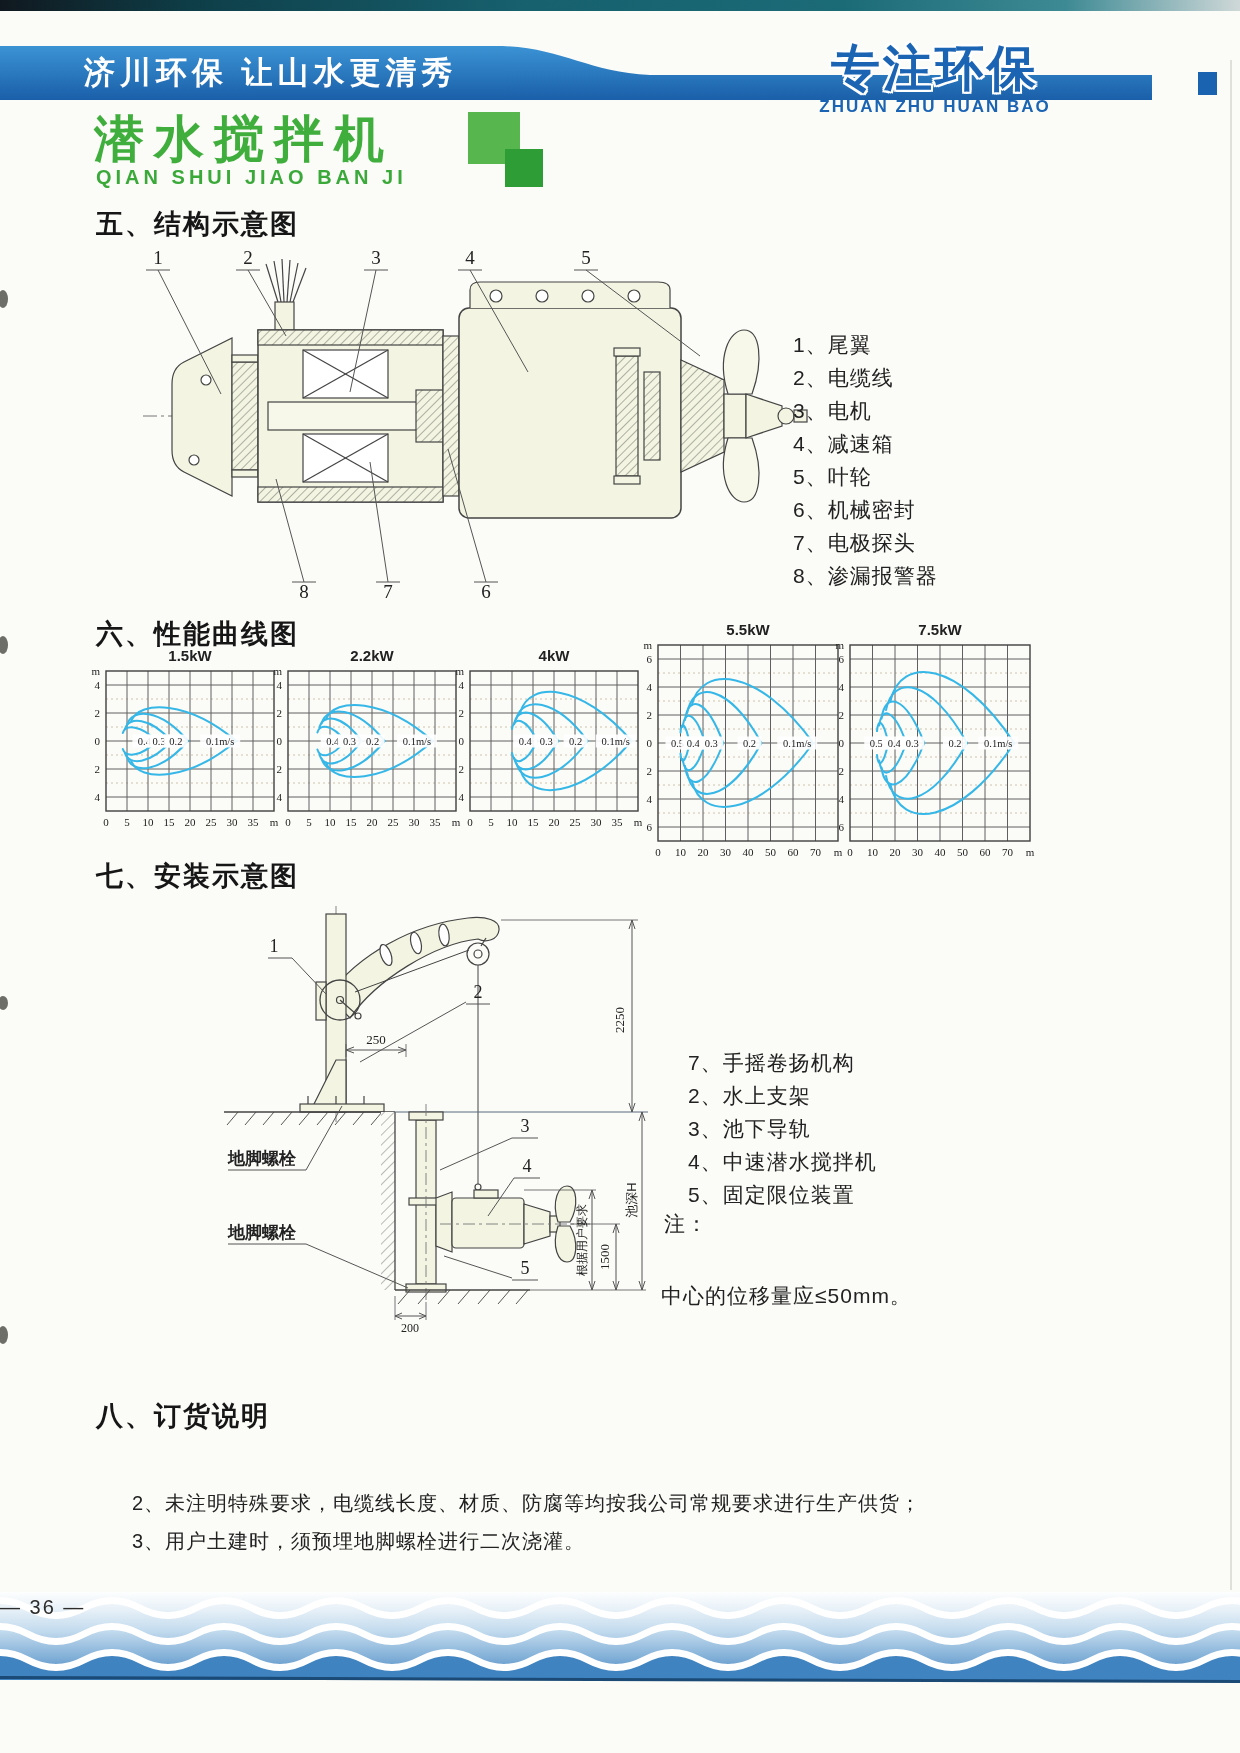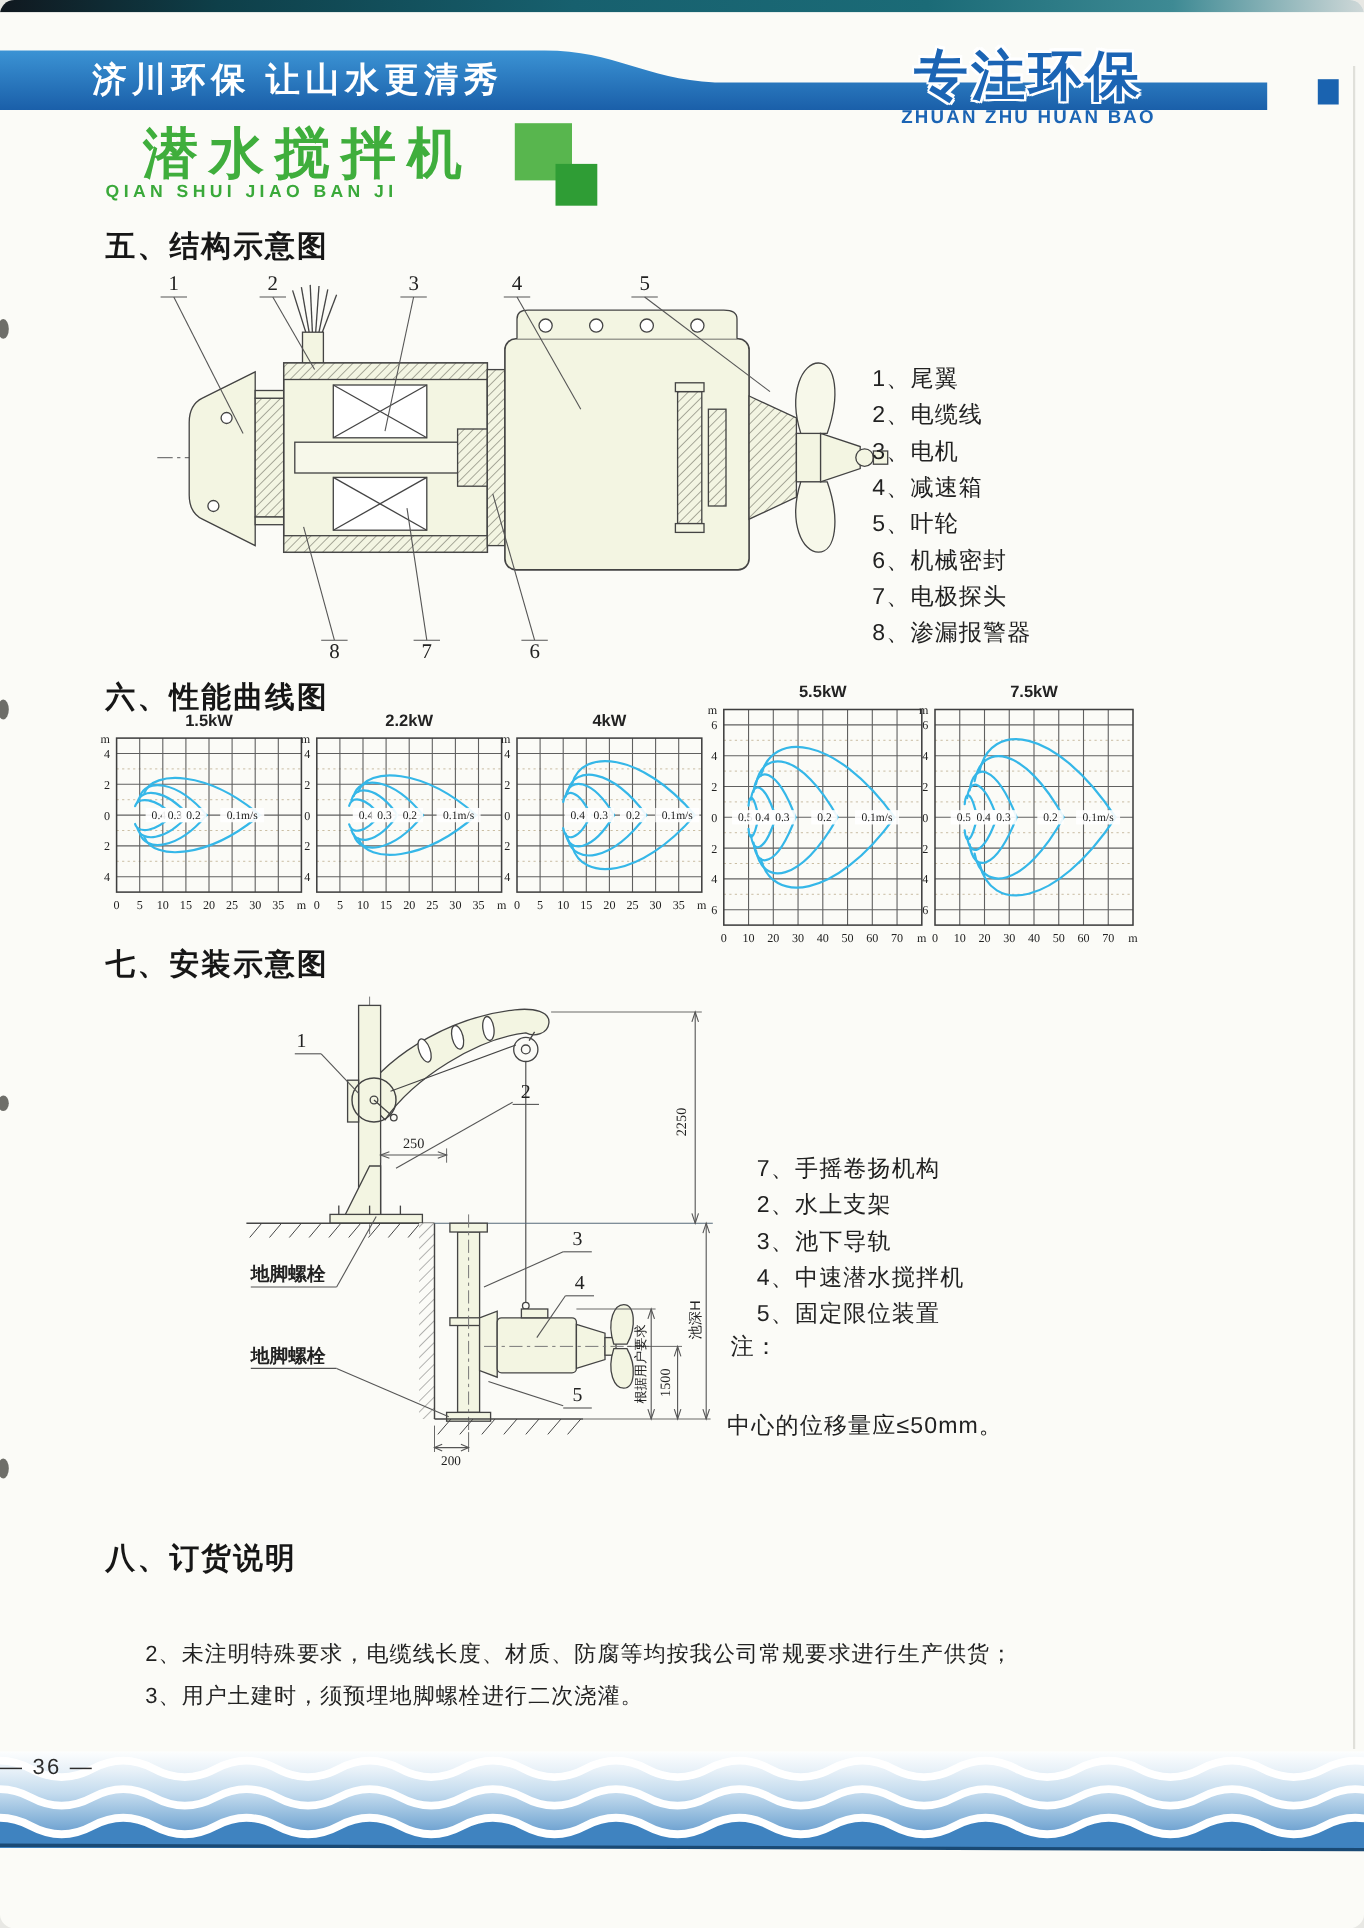--- a/index.html
+++ b/index.html
@@ -1,36 +1,36 @@
 <!DOCTYPE html>
 <html><head>
 <meta charset="utf-8">
 <style>
   html,body{margin:0;padding:0;background:#e8e8e4;}
   .page{position:relative;width:1240px;height:1753px;margin:0 auto;background:#fbfbf7;overflow:hidden;
-        font-family:"Liberation Sans","DejaVu Sans",sans-serif;color:#1e1e1e;border-radius:13px;}
+        font-family:"Liberation Sans","DejaVu Sans",sans-serif;color:#1e1e1e;}
   .abs{position:absolute;}
   .top-strip{position:absolute;left:0;top:0;width:1240px;height:11px;
      background:linear-gradient(90deg,#10181f 0%,#0e3f49 16%,#17606e 42%,#1b6b77 68%,#3e8a94 86%,#cfd8d8 100%);}
   .bindmark{position:absolute;left:-2px;width:10px;height:18px;border-radius:50%;background:#32322c;opacity:.7;}
   .edge-line{position:absolute;left:1230px;top:60px;width:2px;height:1530px;background:#d9d9d2;opacity:.8;}
 
   .banner-svg{position:absolute;left:0;top:42px;}
   .slogan{position:absolute;left:84px;top:52px;font-size:31px;font-weight:bold;color:#ffffff;letter-spacing:5px;}
   .brand{position:absolute;left:810px;top:36px;width:250px;text-align:center;font-size:49px;font-weight:900;
      color:#1b64b4;letter-spacing:3px;
      text-shadow:2px 2px 0 #fff,-2px -2px 0 #fff,2px -2px 0 #fff,-2px 2px 0 #fff,0 2px 0 #fff,0 -2px 0 #fff,2px 0 0 #fff,-2px 0 0 #fff;}
   .brand-py{position:absolute;left:810px;top:97px;width:250px;text-align:center;font-size:17px;font-weight:bold;
      color:#1b64b4;letter-spacing:2px;}
   .brand-sq{position:absolute;left:1198px;top:72px;width:19px;height:23px;background:#1a63b0;}
 
-  .ptitle{position:absolute;left:94px;top:106px;font-size:50px;font-weight:900;color:#3fae3c;letter-spacing:10px;margin-left:36px;}
+  .ptitle{position:absolute;left:94px;top:106px;font-size:50px;font-weight:900;color:#3fae3c;letter-spacing:10px;}
   .gsq1{position:absolute;left:468px;top:112px;width:52px;height:52px;background:#58b64e;}
   .gsq2{position:absolute;left:505px;top:149px;width:38px;height:38px;background:#2f9d35;}
-  .ppy{position:absolute;left:96px;top:166px;font-size:16px;font-weight:bold;color:#3aa93a;letter-spacing:4px;}
+  .ppy{position:absolute;left:96px;top:166px;font-size:20px;font-weight:bold;color:#3aa93a;letter-spacing:4px;}
 
   .sec{position:absolute;left:96px;margin:0;font-size:27px;font-weight:700;color:#161616;letter-spacing:2px;text-align:right;}
 
   .legend-list{position:absolute;font-size:21px;color:#222;}
   .legend-list div{height:33px;line-height:33px;letter-spacing:1px;}
 
   .chart-box{position:absolute;}
   .chart-box .ctitle{position:absolute;top:0;text-align:center;font-size:15px;font-weight:bold;color:#222;}
   .chart-box svg{position:absolute;top:18px;left:0;}
   .ct-s{left:22px;width:168px;}

